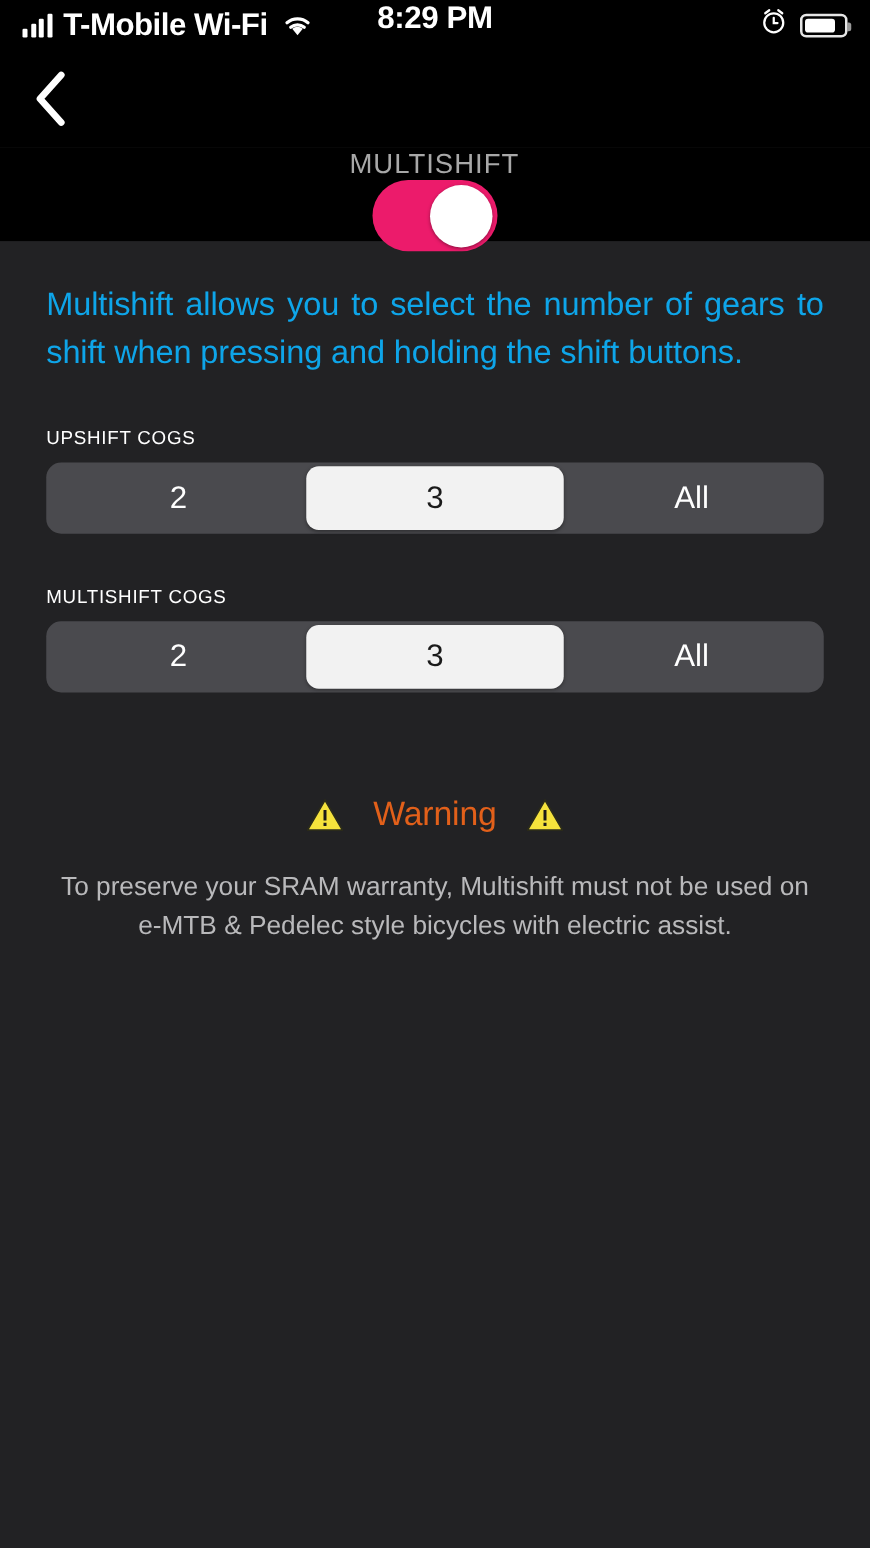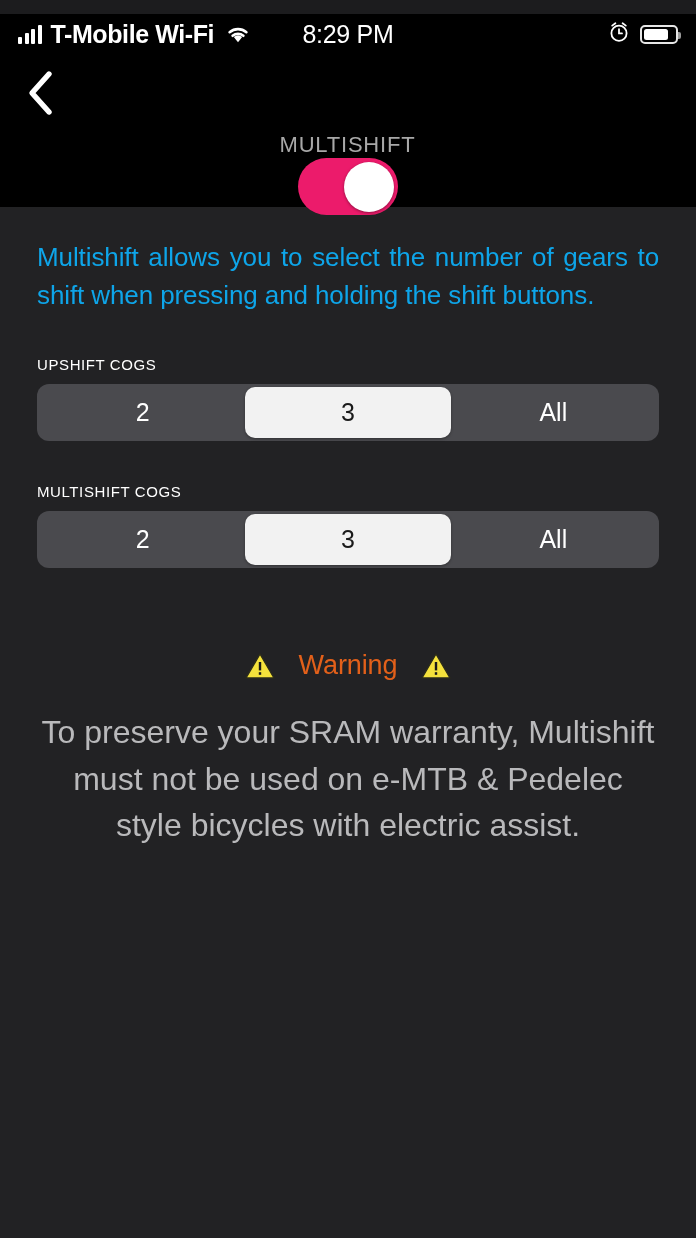--- a/index.html
+++ b/index.html
@@ -23,27 +23,25 @@
     display: flex;
     flex-direction: column;
   }
 
   
   .statusbar {
     height: 40px;
     background: #000;
     color: #fff;
     display: flex;
-    align-items: center;
     padding: 0 18px;
     box-sizing: border-box;
     font-size: 25px;
     font-weight: bold;
     position: relative;
-    margin-top: 14px;
   }
   .sb-left {
     display: flex;
     align-items: center;
     gap: 9px;
     flex: 0 0 auto;
   }
   .signal-bars {
     display: flex;
     align-items: flex-end;
@@ -64,21 +62,21 @@
     font-size: 25px;
     font-weight: bold;
     letter-spacing: -0.4px;
   }
   .wifi-icon { margin-left: 2px; display:flex; align-items:center; }
   .sb-center {
     position: absolute;
     left: 0; right: 0;
     text-align: center;
     font-size: 25px;
-    font-weight: normal;
+    font-weight: bold;
     letter-spacing: -0.3px;
     pointer-events: none;
   }
   .sb-right {
     margin-left: auto;
     display: flex;
     align-items: center;
     gap: 10px;
     z-index: 2;
   }
@@ -239,21 +237,21 @@
     align-items: center;
     justify-content: center;
   }
   .warning-title {
     color: #e2601a;
     font-size: 27px;
     letter-spacing: -0.1px;
   }
   .warning-text {
     color: #b9b9bb;
-    font-size: 32px;
+    font-size: 21px;
     line-height: 1.45;
     text-align: center;
     margin-top: 28px;
     padding: 0 4px;
   }
 
   .home-indicator-area {
     height: 22px;
     background: #222224;
   }

